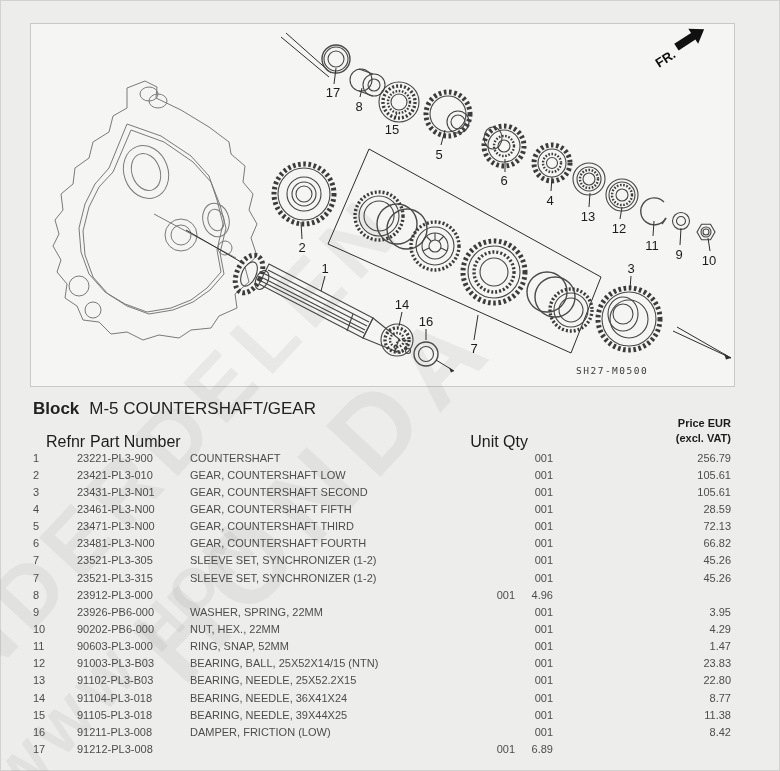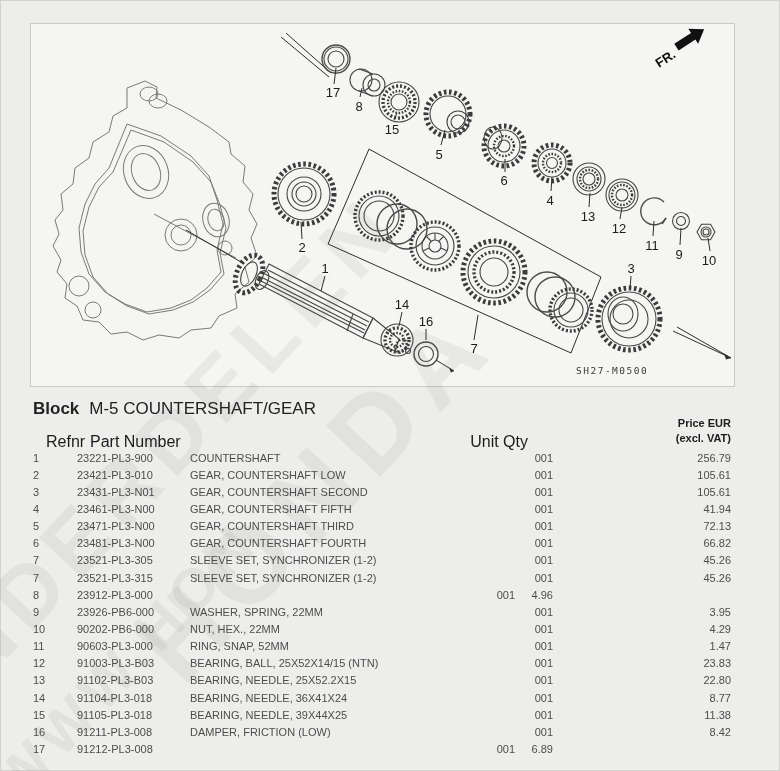--- a/index.html
+++ b/index.html
@@ -329,21 +329,21 @@
       <span class="c-desc">GEAR, COUNTERSHAFT SECOND</span>
       <span class="c-qty">001</span>
       <span class="c-price">105.61</span>
     </div>
 
     <div class="t-row">
       <span class="c-ref">4</span>
       <span class="c-part">23461-PL3-N00</span>
       <span class="c-desc">GEAR, COUNTERSHAFT FIFTH</span>
       <span class="c-qty">001</span>
-      <span class="c-price">41.94</span>
+      <span class="c-price">28.59</span>
     </div>
 
     <div class="t-row">
       <span class="c-ref">5</span>
       <span class="c-part">23471-PL3-N00</span>
       <span class="c-desc">GEAR, COUNTERSHAFT THIRD</span>
       <span class="c-qty">001</span>
       <span class="c-price">72.13</span>
     </div>
 

